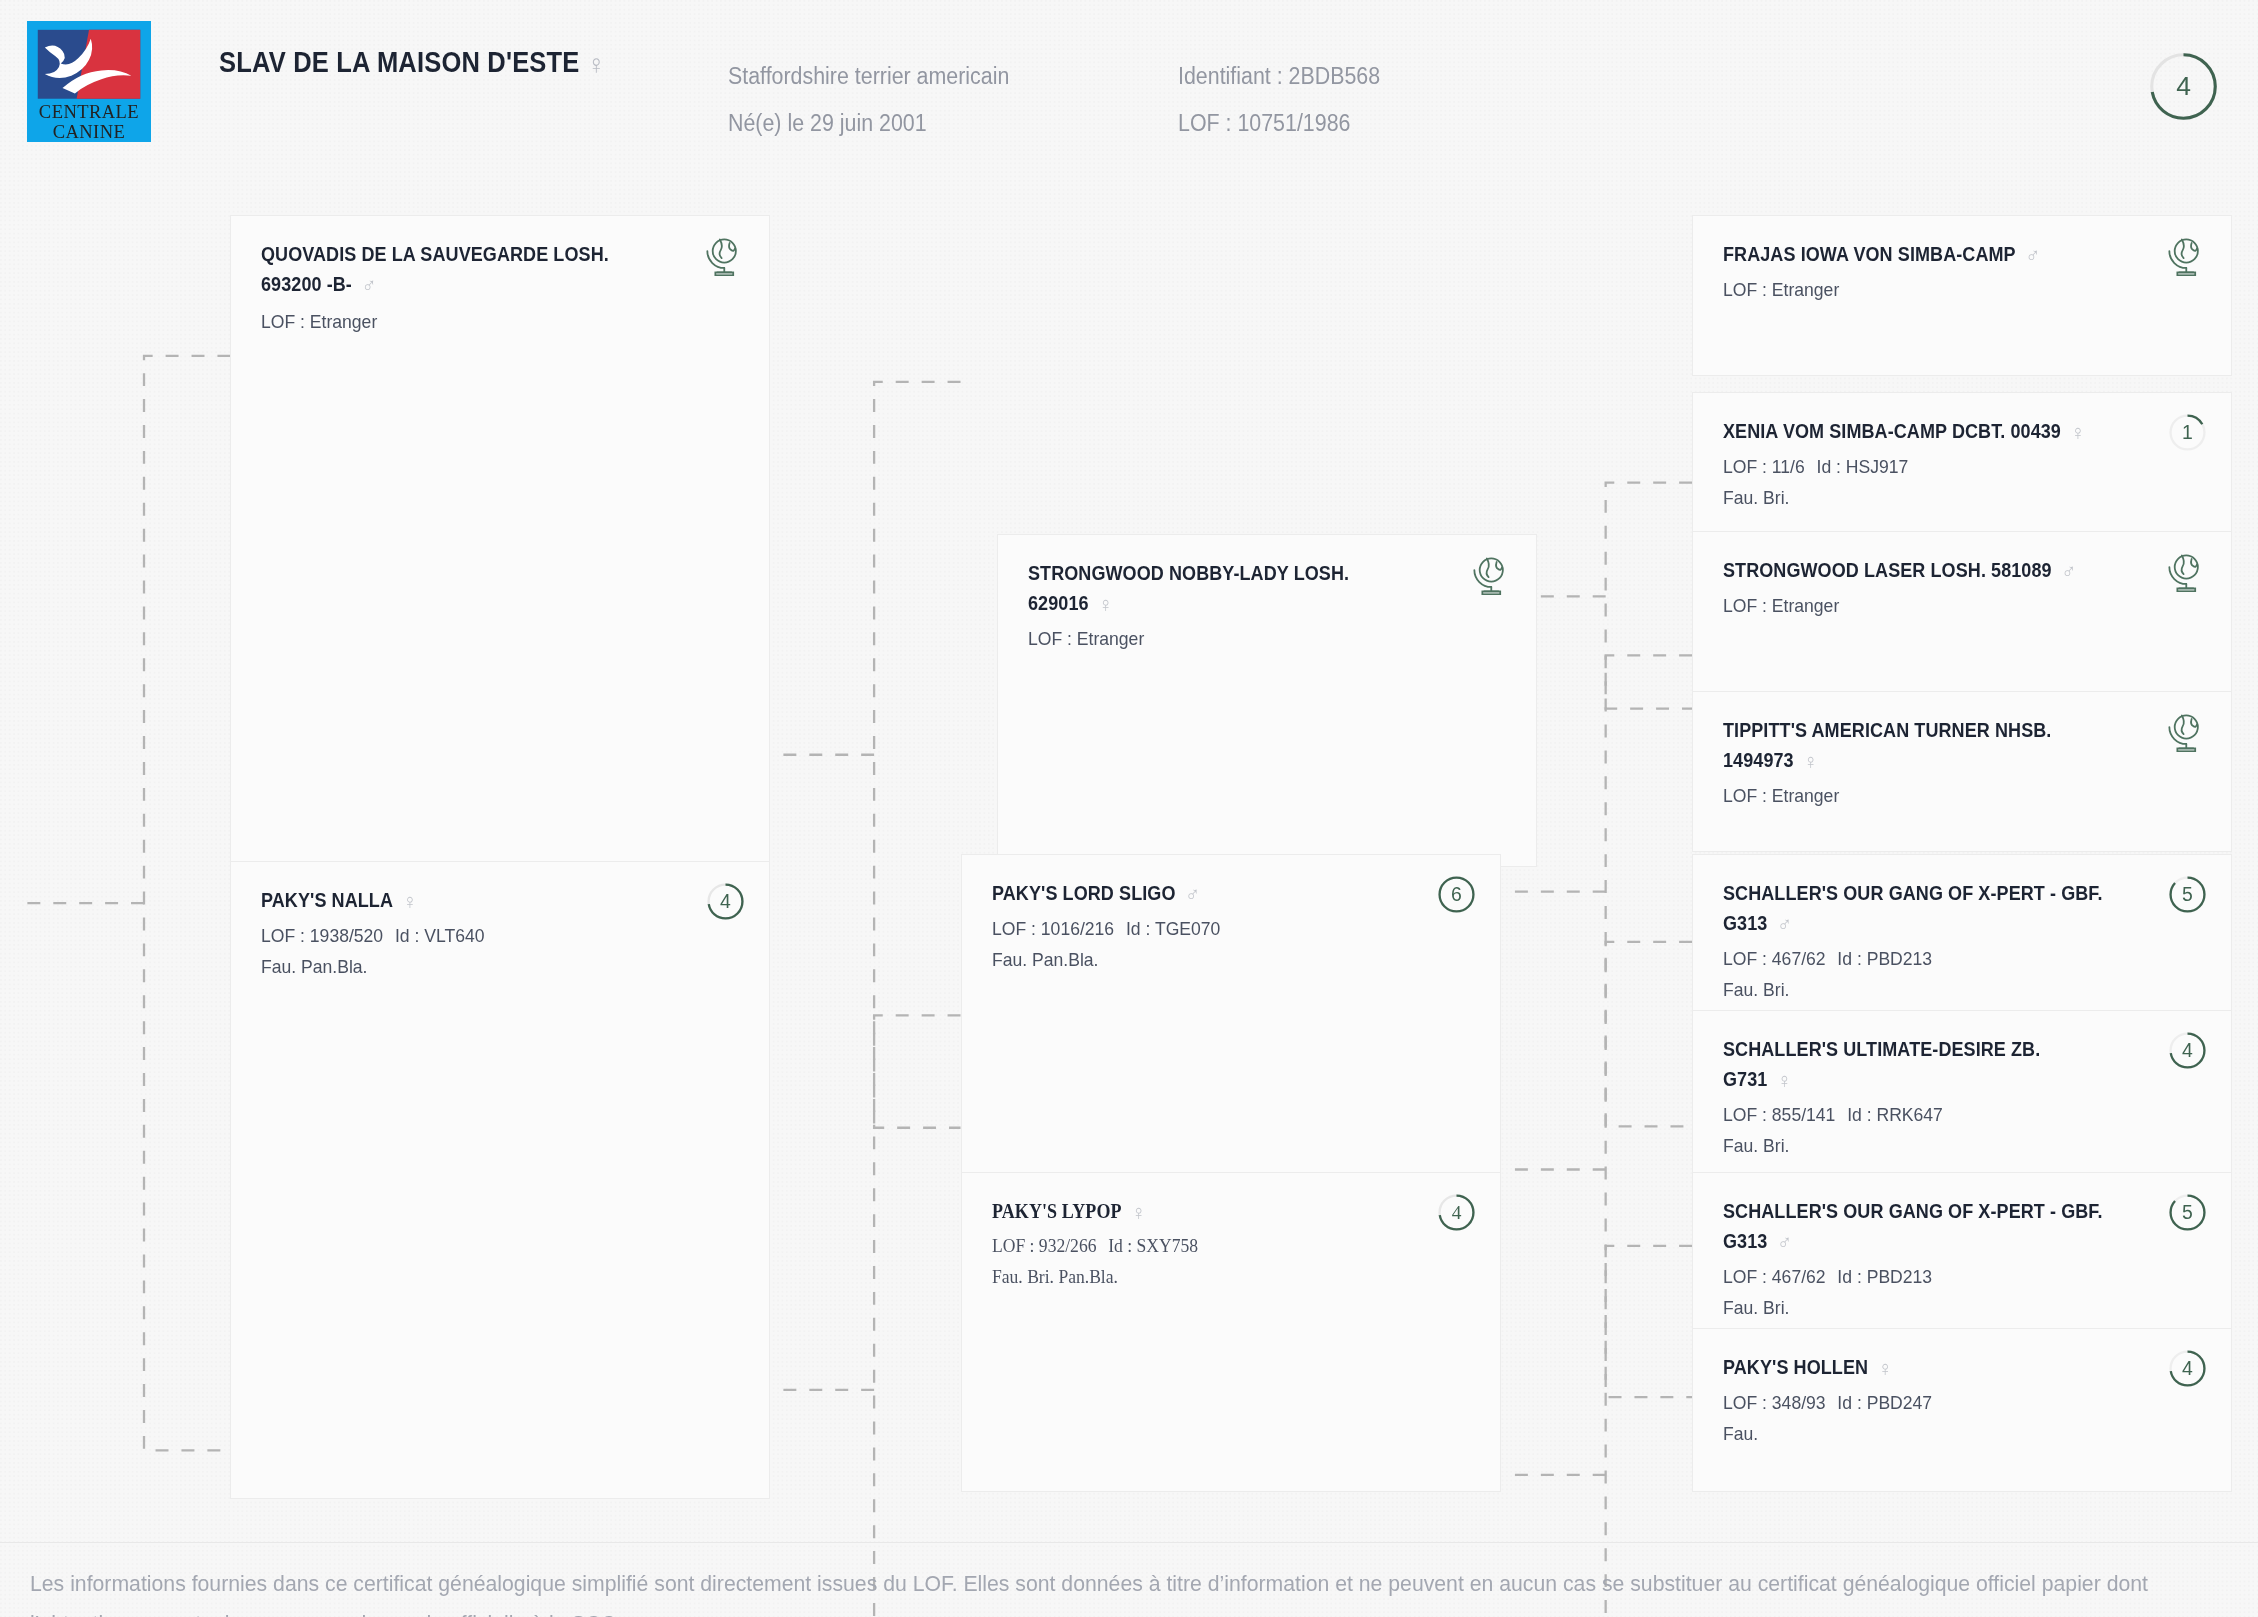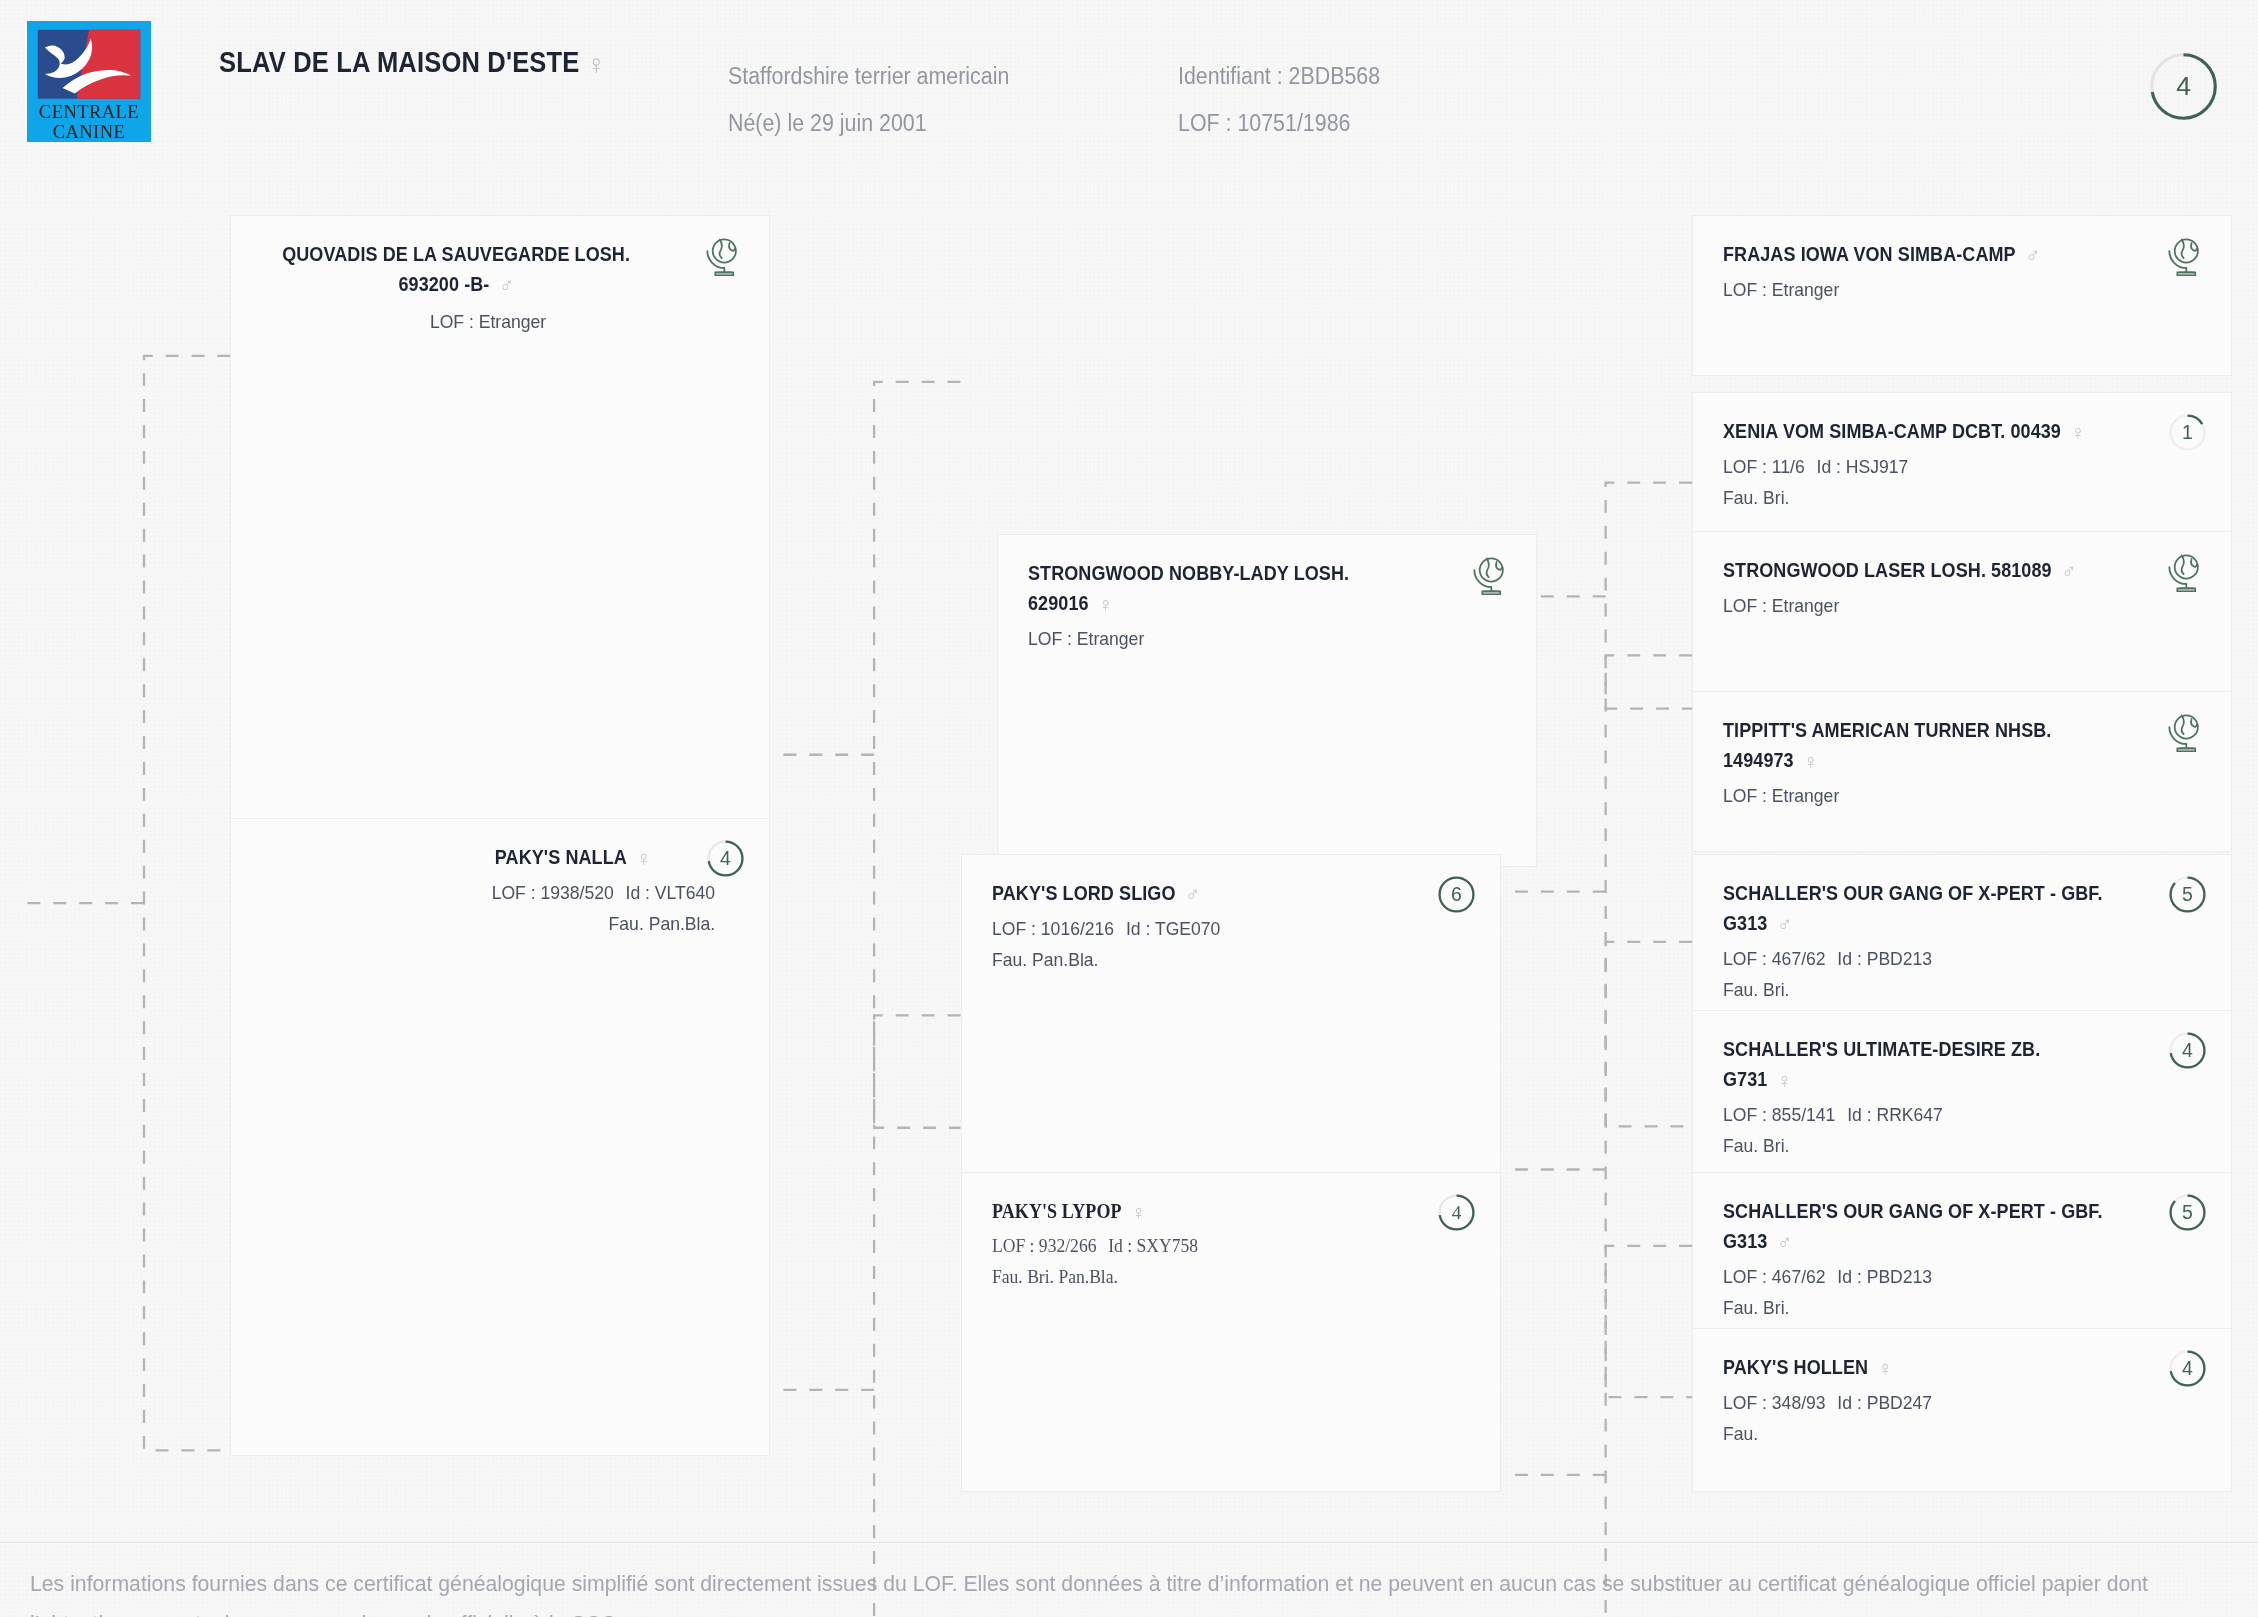--- a/index.html
+++ b/index.html
@@ -218,39 +218,39 @@
       <path d="M1115 619 L1043 619"></path>
 
       <path d="M1175 654 L1115 654 L1115 970 L1175 970"></path>
       <path d="M1115 812 L1043 812"></path>
 
       <path d="M1175 865 L1115 865 L1115 1182 L1175 1182"></path>
       <path d="M1115 1024 L1043 1024"></path>
     </g>
   </svg>
 
-  <div class="card" style="left: 230px; top: 215px; width: 540px; height: 652px; text-align: center;">
+  <div class="card" style="left: 230px; top: 215px; width: 540px; height: 652px;">
     <div class="card-name-wrap">
       <span class="card-name">QUOVADIS DE LA SAUVEGARDE LOSH. 693200 -B-</span><span class="sex">♂</span>
     </div>
     <div class="card-line" style="margin-top:7px;">LOF : Etranger</div>
     <div class="globe">
       <svg width="41" height="41" viewBox="0 0 46 46">
         <g fill="none" stroke="#4f7360" stroke-width="2" stroke-linecap="round">
           <circle cx="25" cy="18" r="13"></circle>
           <path d="M6 18 a19 19 0 0 0 19 19"></path>
           <path d="M25 37 L25 42 M17 42 L33 42"></path>
           <rect x="15" y="42" width="20" height="3.2"></rect>
           <path d="M20 5 q4 7 1 12 q-3 5 1 9 M31 9 q-2 6 2 8 q3 2 4 -2"></path>
         </g>
       </svg>
     </div>
   </div>
 
-  <div class="card" style="left: 230px; top: 818px; width: 540px; height: 638px; text-align: right;">
+  <div class="card" style="left: 230px; top: 861px; width: 540px; height: 638px;">
     <div class="card-name-wrap">
       <span class="card-name">PAKY'S NALLA</span><span class="sex">♀</span>
     </div>
     <div class="card-line" style="margin-top:5.3px;">
       <span>LOF : 1938/520</span><span class="gap"></span><span>Id : VLT640</span>
     </div>
     <div class="card-line">Fau. Pan.Bla.</div>
     <div class="ring-badge">
       <svg width="41" height="41" viewBox="0 0 46 46">
         <circle cx="23" cy="23" r="19" fill="none" stroke="#e7e7e7" stroke-width="2.6"></circle>

